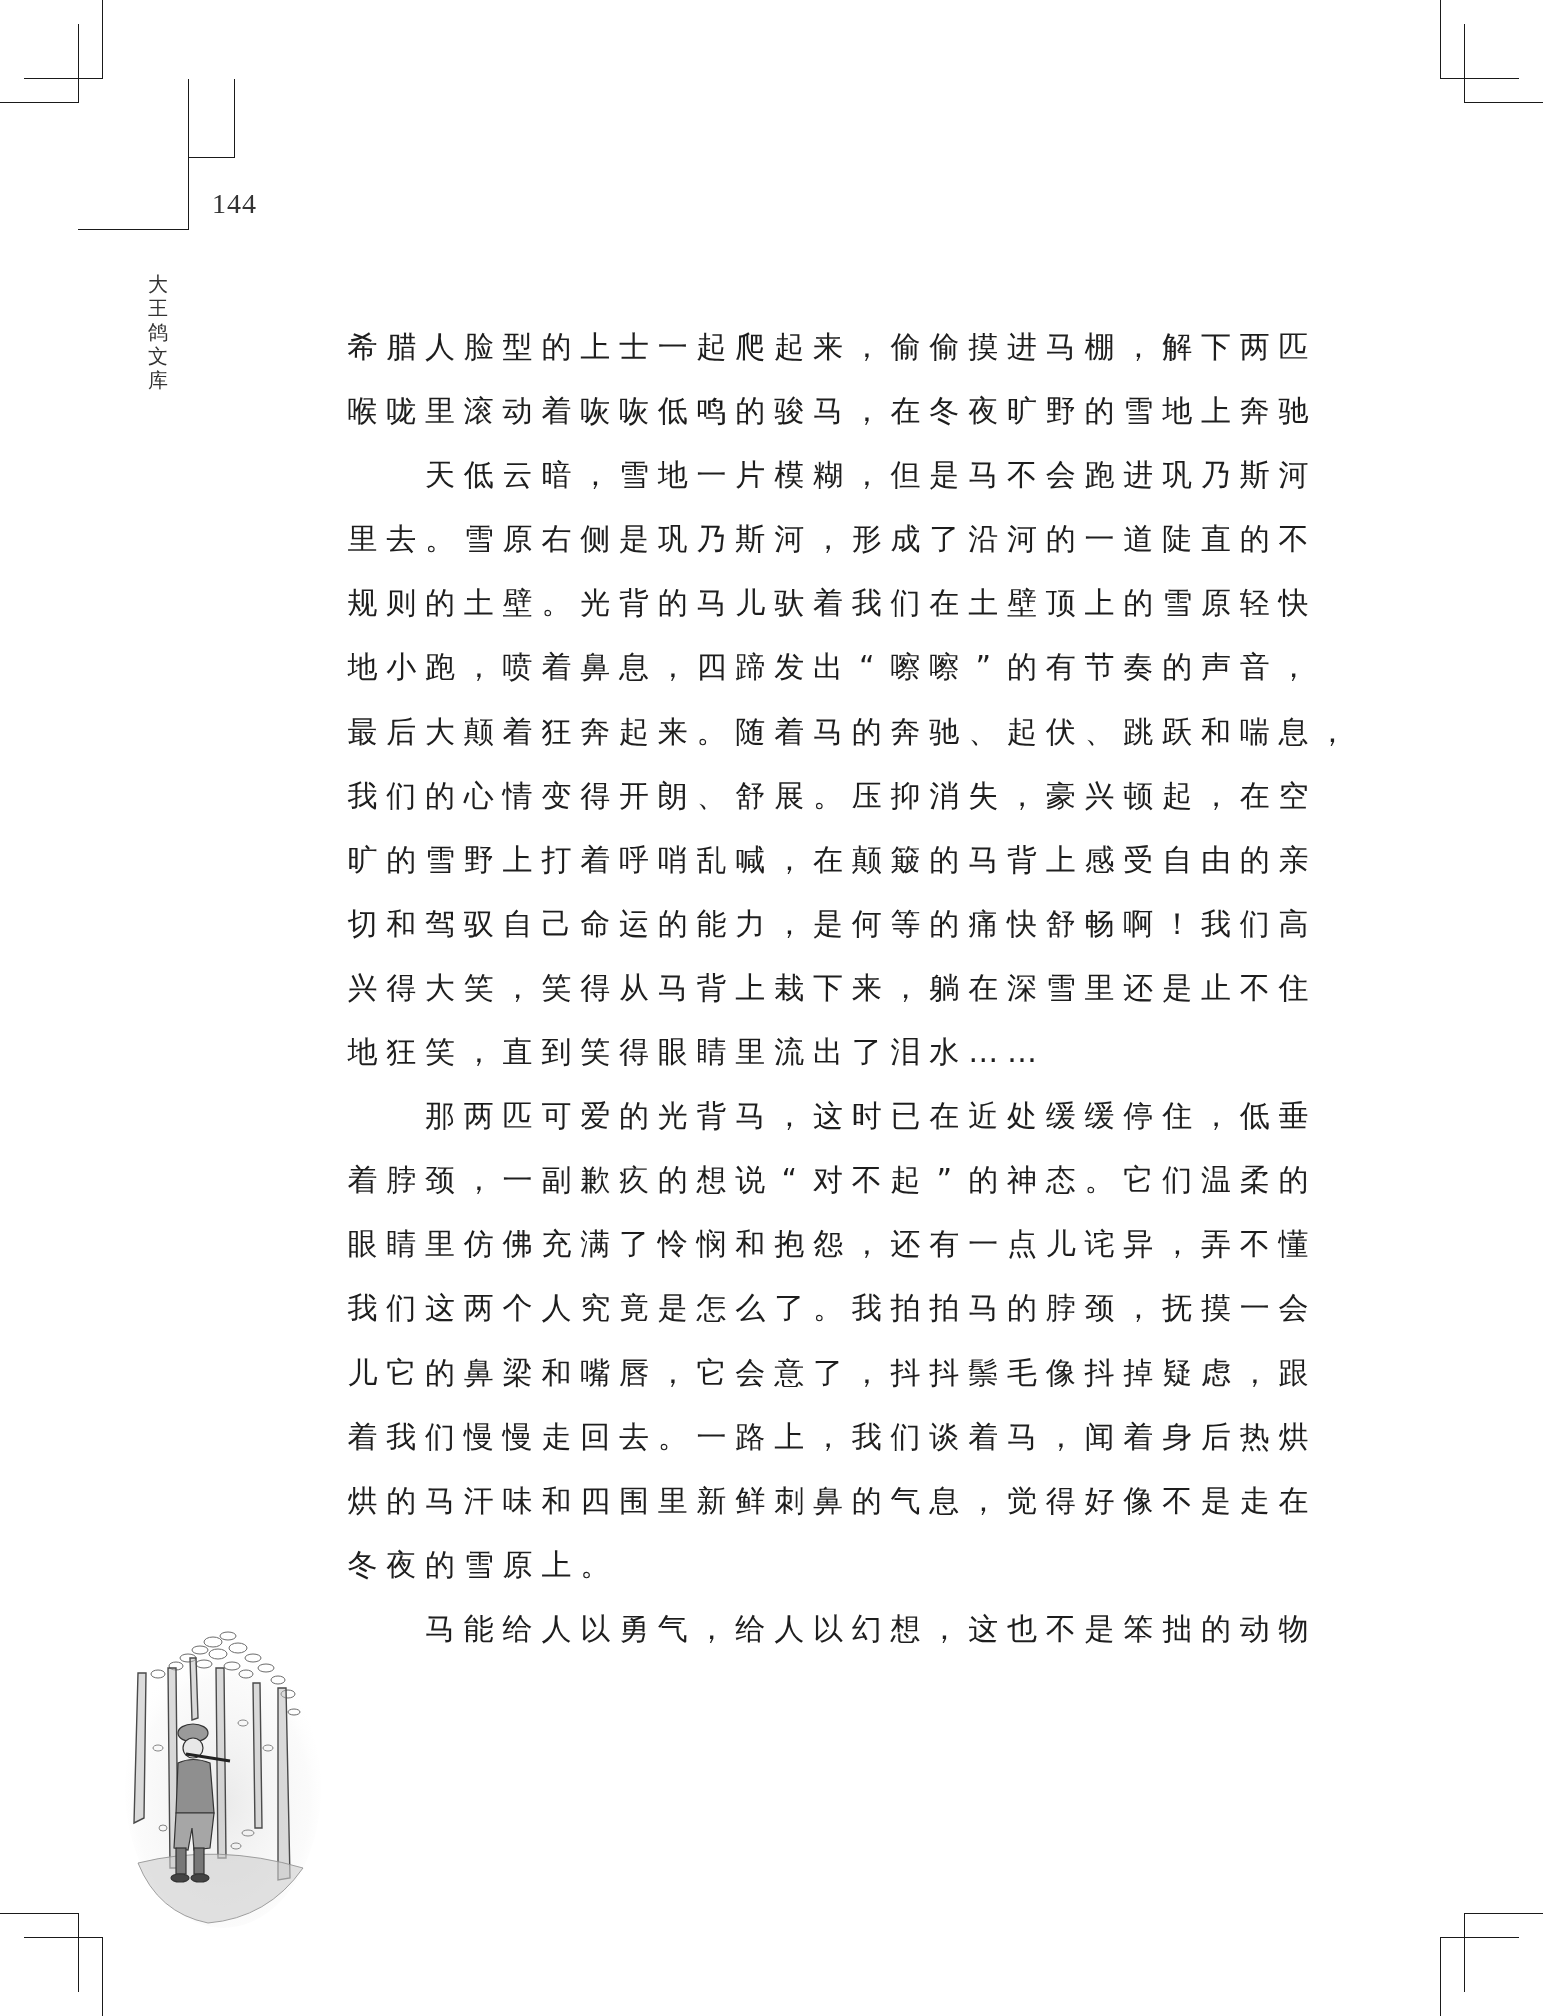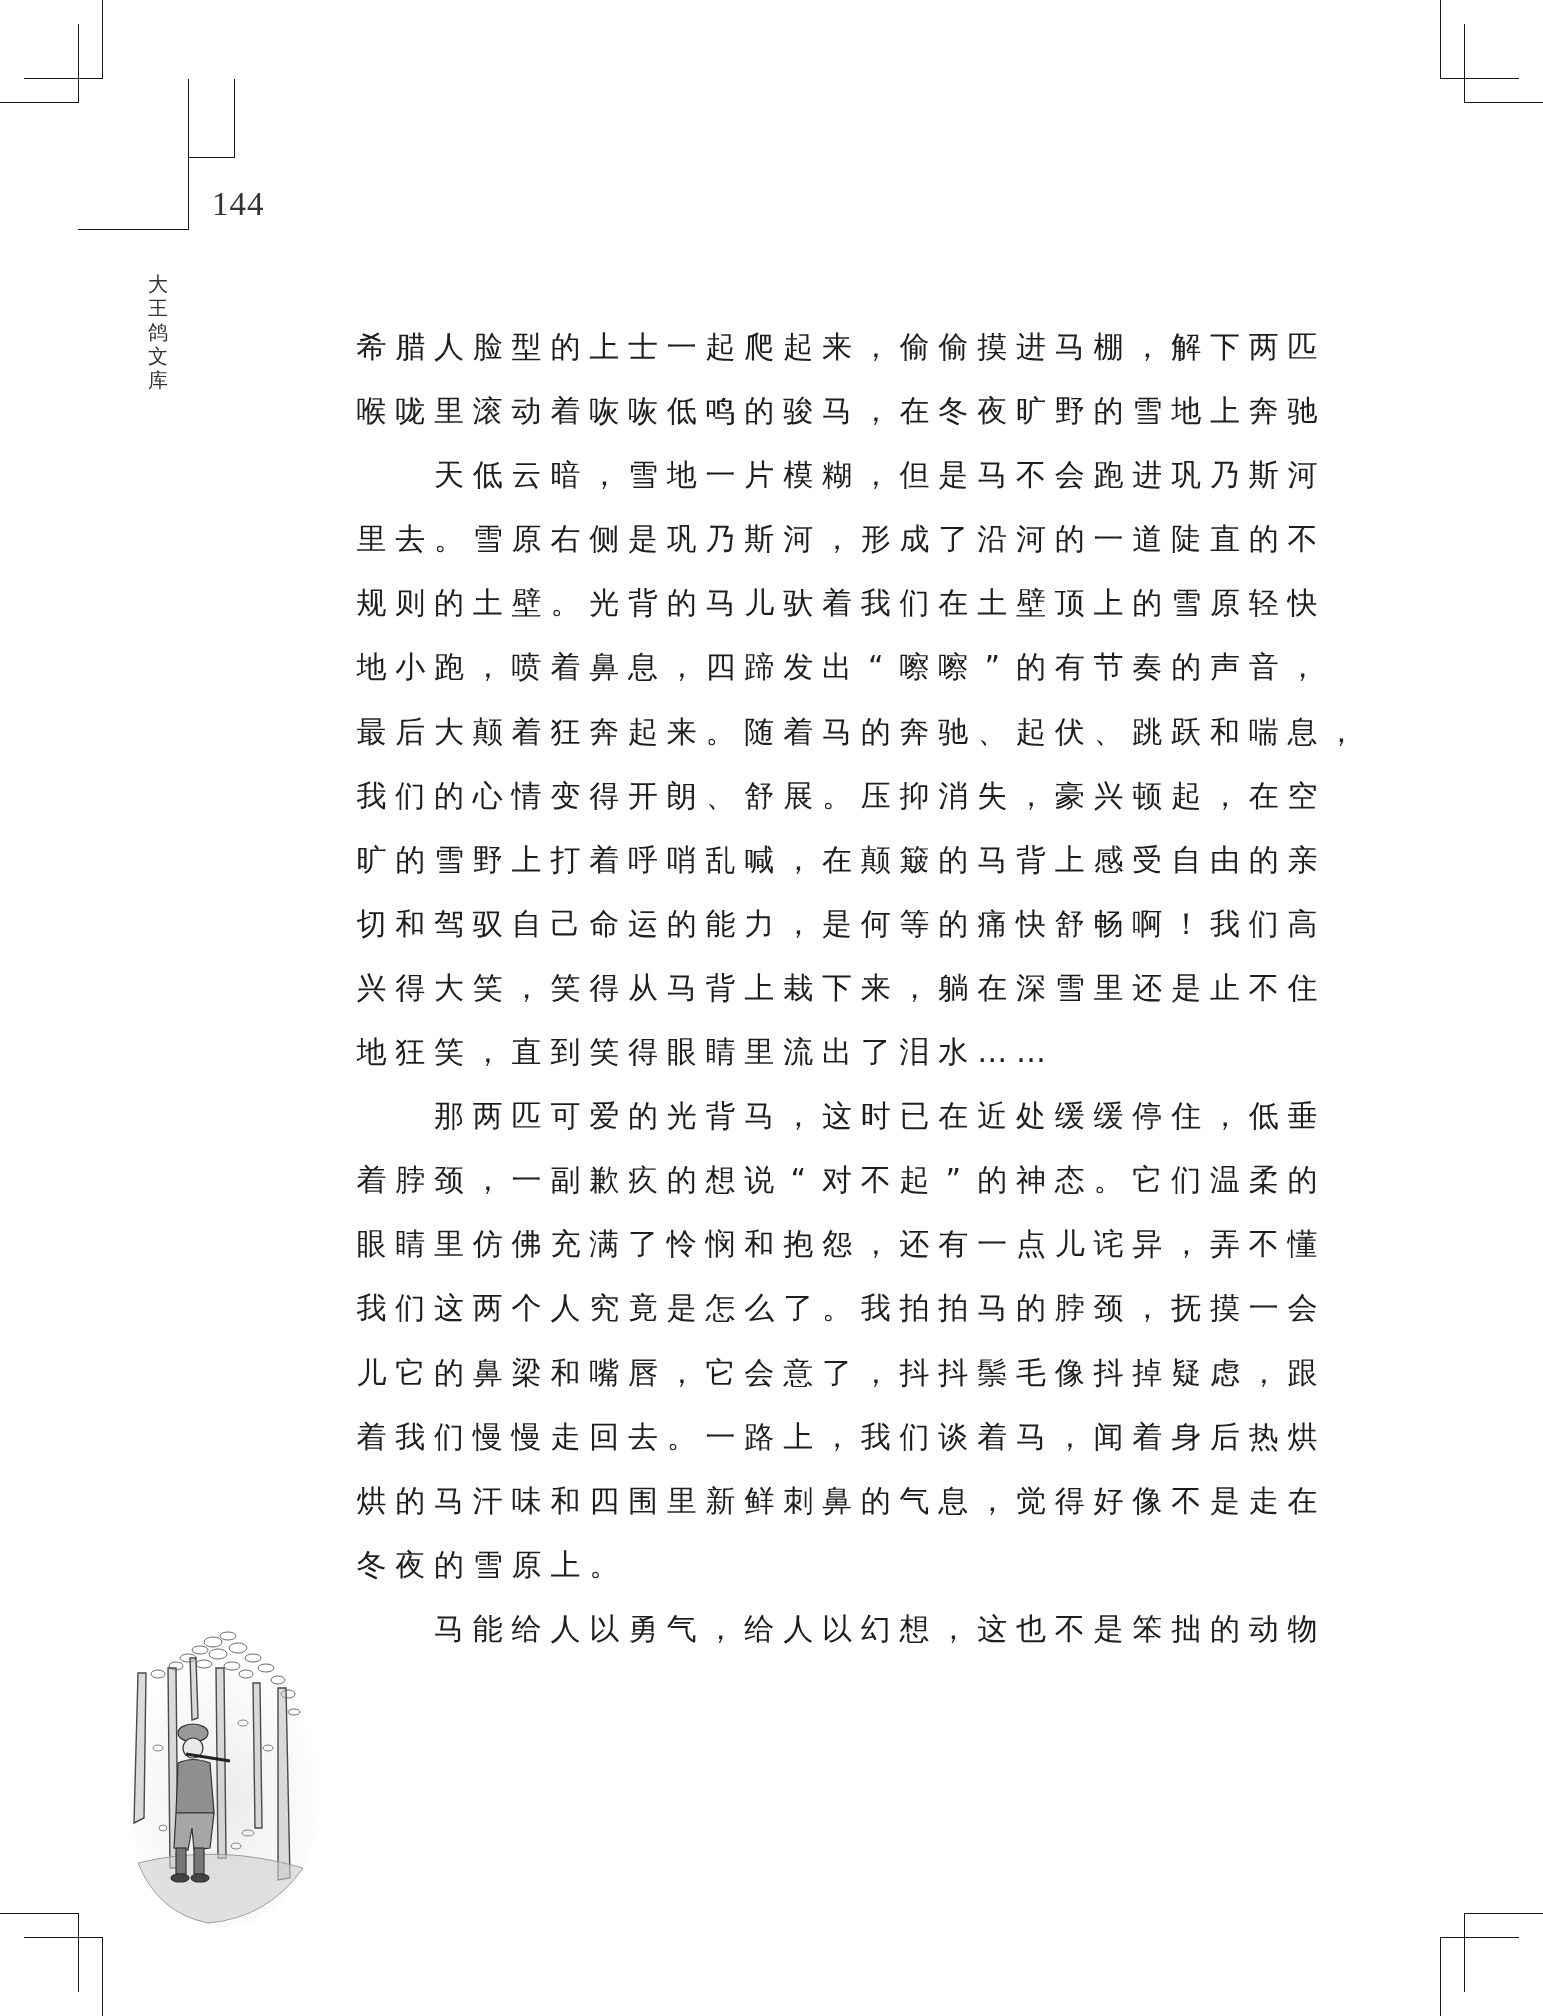--- a/index.html
+++ b/index.html
@@ -1,25 +1,25 @@
 <!DOCTYPE html>
 <html><head>
 <meta charset="utf-8">
 <style>
   html, body { margin: 0; padding: 0; background: #ffffff; }
   body { width: 1543px; height: 2016px; position: relative; overflow: hidden;
          font-family: "DejaVu Sans", "Liberation Sans", sans-serif; color: #1e1e1e; }
   .hl { position: absolute; height: 0; border-top: 1.5px solid #1a1a1a; }
   .vl { position: absolute; width: 0; border-left: 1.5px solid #1a1a1a; }
   .page-number { position: absolute; left: 212px; top: 188px; font-family: "Liberation Serif", "DejaVu Serif", serif;
-                 font-size: 33px; color: #333; letter-spacing: 1px; line-height: 32px; }
+                 font-size: 28px; color: #333; letter-spacing: 1px; line-height: 32px; }
   .series-title { position: absolute; left: 146px; top: 272px; width: 24px; font-size: 20px; line-height: 24px;
                   color: #333; text-align: center; word-break: break-all; }
   .series-title span { display: block; height: 24px; }
-  .body-text { position: absolute; left: 352px; top: 315px; width: 860px; }
+  .body-text { position: absolute; left: 343px; top: 315px; width: 860px; }
   .line { height: 64.1px; line-height: 64.1px; white-space: nowrap; }
   .line .ch { display: inline-block; width: 38.8px; text-align: center; font-size: 30px; }
   .line.indent { padding-left: 77.6px; }
   .illustration { position: absolute; left: 118px; top: 1628px; width: 205px; height: 300px; }
 </style>
 </head>
 <body>
 
 <div>
   <div class="vl" style="left:102px; top:0; height:79px;"></div>

